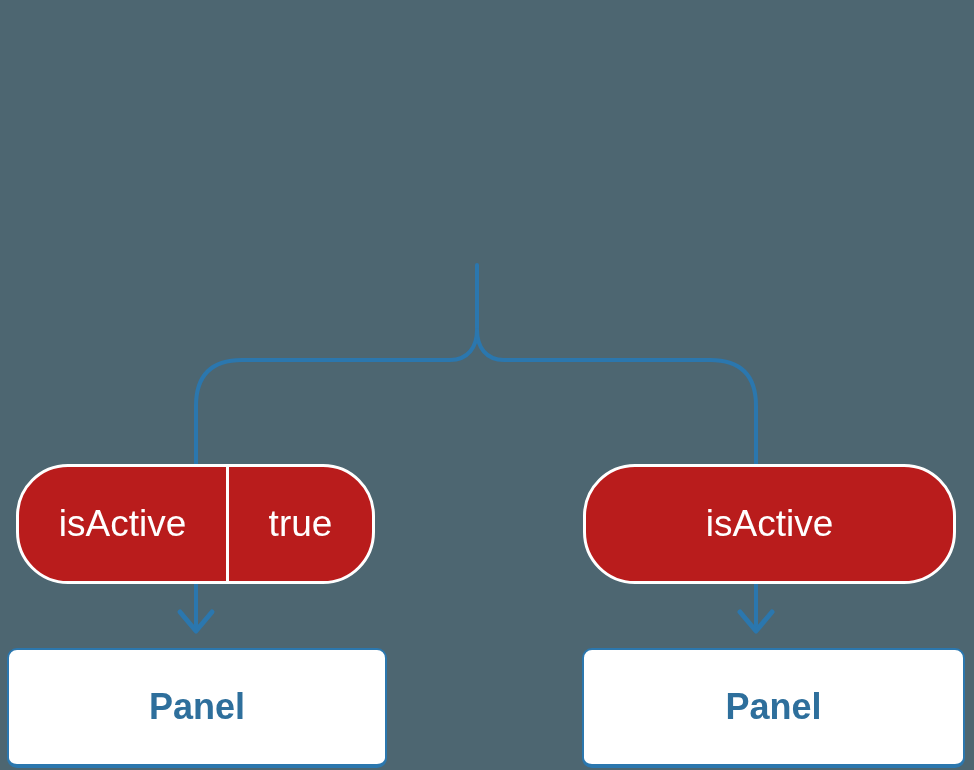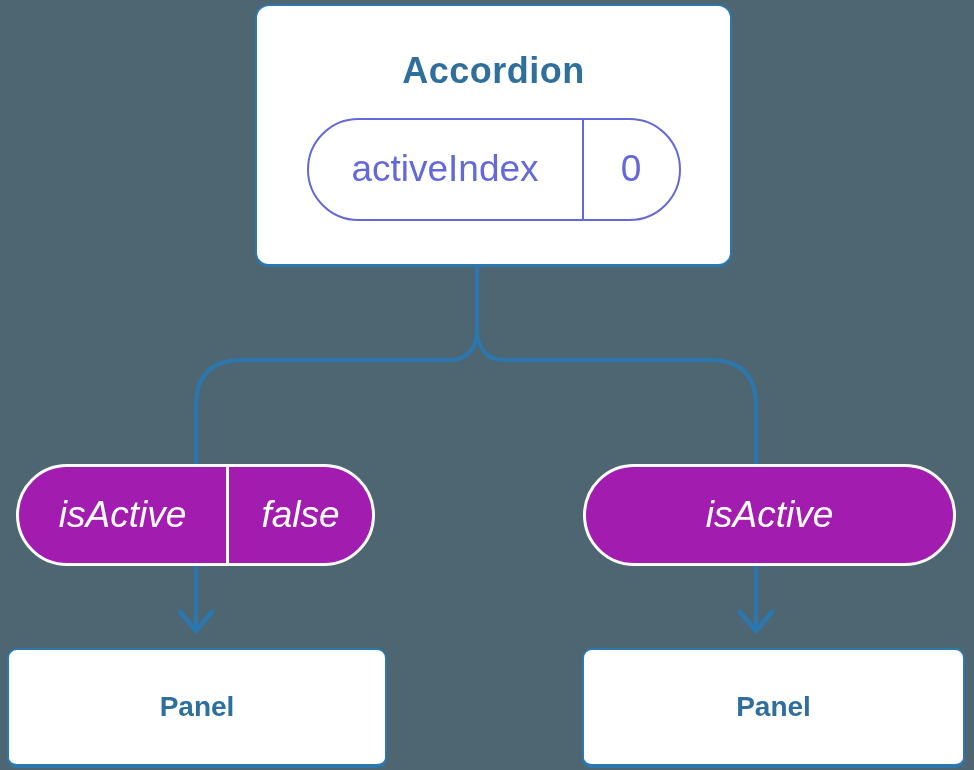--- a/index.html
+++ b/index.html
@@ -70,25 +70,24 @@
     background: #FFFFFF;
   }
   .pill-outline .cell { color: #6469D8; }
   .pill-outline .value-cell {
     width: 95px;
     border-left: 2px solid #6469D8;
   }
   .pill-solid {
     position: absolute;
     top: 464px;
-    height: 102px;
-    background: #a21caf;
+    height: 120px;
+    background: #b91c1c;
     border: 3px solid #FFFFFF;
     z-index: 2;
-    font-style: italic;
   }
   .pill-solid .cell { color: #FFFFFF; }
   .pill-solid .value-cell { border-left: 3px solid #FFFFFF; }
   .pill-left  { left: 16px;  width: 359px; }
   .pill-left  .value-cell { width: 143px; }
   .pill-right { left: 583px; width: 373px; }
   .pill-right .value-cell { width: 153px; }
   
   .panel {
     position: absolute;
@@ -100,21 +99,21 @@
     border-radius: 10px;
     box-sizing: border-box;
     display: flex;
     align-items: center;
     justify-content: center;
     z-index: 2;
   }
   .panel-left  { left: 7px;   width: 380px; }
   .panel-right { left: 582px; width: 383px; }
   .panel-label {
-    font-size: 28px;
+    font-size: 36px;
     font-weight: 600;
     color: #2E6F9C;
   }
 </style>
 </head>
 <body>
 
 <div class="canvas">
 
   <svg class="connectors" viewBox="0 0 974 770" xmlns="http://www.w3.org/2000/svg">
@@ -123,31 +122,24 @@
 
     <path d="M477 330 C477 347 486 360 504 360 L710 360 Q756 360 756 406 L756 470" fill="none" stroke="#2B77AE" stroke-width="4" stroke-linecap="round"></path>
 
     <path d="M196 560 L196 629" fill="none" stroke="#2B77AE" stroke-width="4" stroke-linecap="round"></path>
     <path d="M180 612 L196 631 L212 612" fill="none" stroke="#2B77AE" stroke-width="5" stroke-linecap="round" stroke-linejoin="round"></path>
 
     <path d="M756 560 L756 629" fill="none" stroke="#2B77AE" stroke-width="4" stroke-linecap="round"></path>
     <path d="M740 612 L756 631 L772 612" fill="none" stroke="#2B77AE" stroke-width="5" stroke-linecap="round" stroke-linejoin="round"></path>
   </svg>
 
-  <div class="root-card">
-    <div class="root-title">Accordion</div>
-    <div class="pill pill-outline">
-      <div class="cell name-cell">activeIndex</div>
-      <div class="cell value-cell">0</div>
-    </div>
-  </div>
 
   <div class="pill pill-solid pill-left">
     <div class="cell name-cell">isActive</div>
-    <div class="cell value-cell">false</div>
+    <div class="cell value-cell">true</div>
   </div>
 
   <div class="pill pill-solid pill-right">
     <div class="cell name-cell">isActive</div>
   </div>
 
   <div class="panel panel-left">
     <span class="panel-label">Panel</span>
   </div>
   <div class="panel panel-right">

